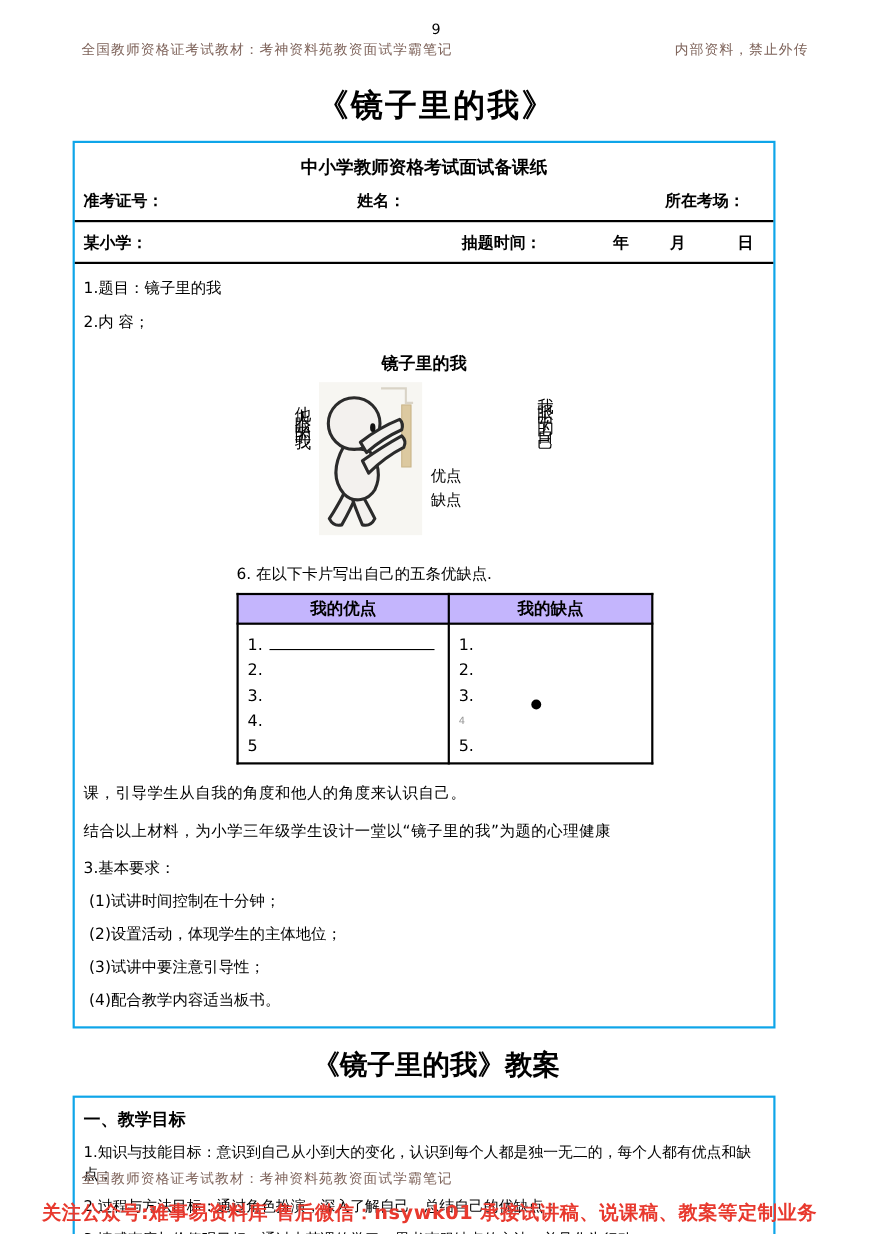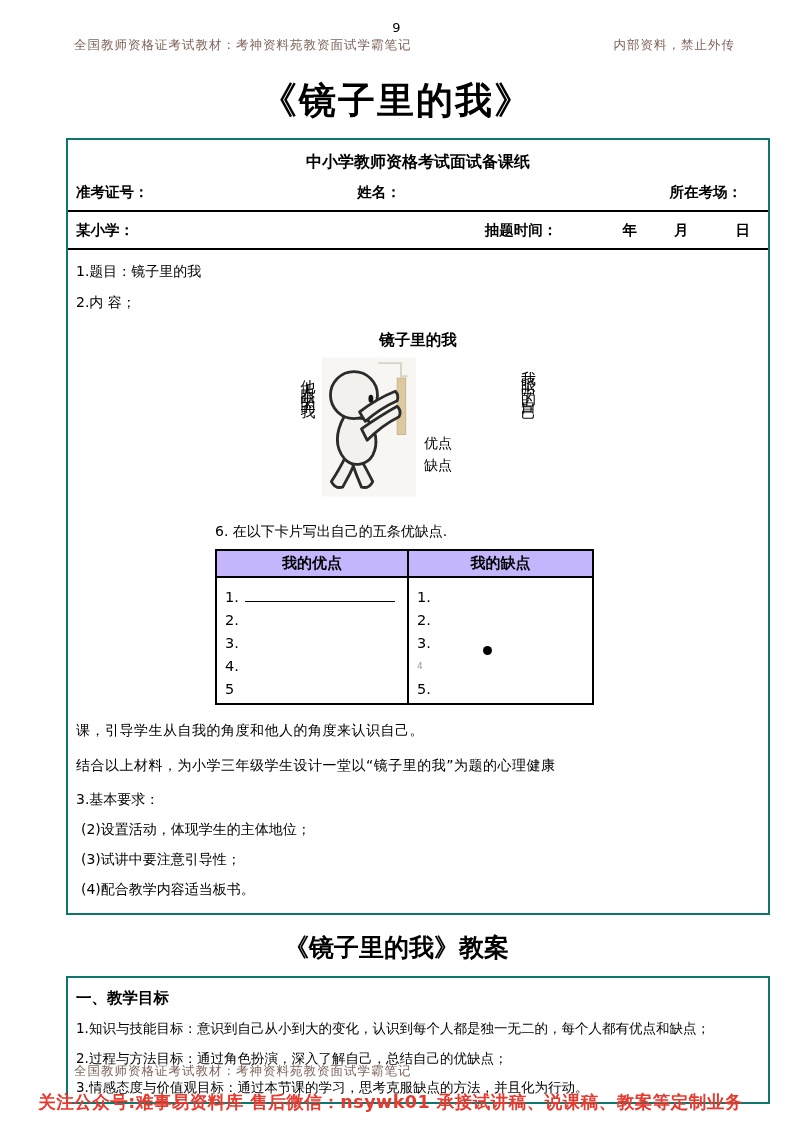--- a/index.html
+++ b/index.html
@@ -4,25 +4,25 @@
 <style>
   * { margin:0; padding:0; box-sizing:border-box; }
   html,body { width:793px; height:1122px; background:#fff;
     font-family:"DejaVu Sans","Liberation Sans",sans-serif; color:#000; }
   body { position:relative; overflow:hidden; }
 
   .page-num { text-align:center; font-size:13px; padding-top:20px; }
   .doc-header { display:flex; justify-content:space-between;
     padding:2px 58px 0 74px; font-size:12.5px; letter-spacing:1px; }
 
-  .main-title { text-align:center; font-size:37px; font-weight:bold;
+  .main-title { text-align:center; font-size:29px; font-weight:bold;
     letter-spacing:2px; margin:22px 0 12px;
     font-family:"DejaVu Serif","Liberation Serif",serif; }
 
-  .box { margin-left:66px; margin-right:23px; border:2px solid #0f766e; }
+  .box { margin-left:66px; margin-right:88px; border:2px solid #0ea5e9; }
 
   .paper-subtitle { text-align:center; font-weight:bold; font-size:16px; padding-top:12px; }
 
   .fields-row { display:flex; justify-content:space-between; align-items:flex-end;
     font-weight:bold; font-size:14.5px; padding:10px 26px 8px 8px;
     border-bottom:2px solid #000; }
   .fields-row .mid { margin-left:-60px; }
 
   .school-row { display:flex; justify-content:space-between; align-items:flex-end;
     font-weight:bold; font-size:14.5px; padding:9px 18px 8px 8px;
@@ -161,20 +161,21 @@
         <div class="bullet-dot"></div>
       </td>
     </tr>
   </tbody>
     </table>
 
   <div class="para">课，引导学生从自我的角度和他人的角度来认识自己。</div>
   <div class="para">结合以上材料，为小学三年级学生设计一堂以“镜子里的我”为题的心理健康</div>
 
   <div class="req-title">3.基本要求：</div>
+  <div class="req-item">(1)试讲时间控制在十分钟；</div>
   <div class="req-item">(2)设置活动，体现学生的主体地位；</div>
   <div class="req-item">(3)试讲中要注意引导性；</div>
   <div class="req-item">(4)配合教学内容适当板书。</div>
   <div class="box1-bottom-pad"></div>
 </div>
 
 <div class="plan-title">《镜子里的我》教案</div>
 
 <div class="box box2">
   <div class="sec-title">一、教学目标</div>

